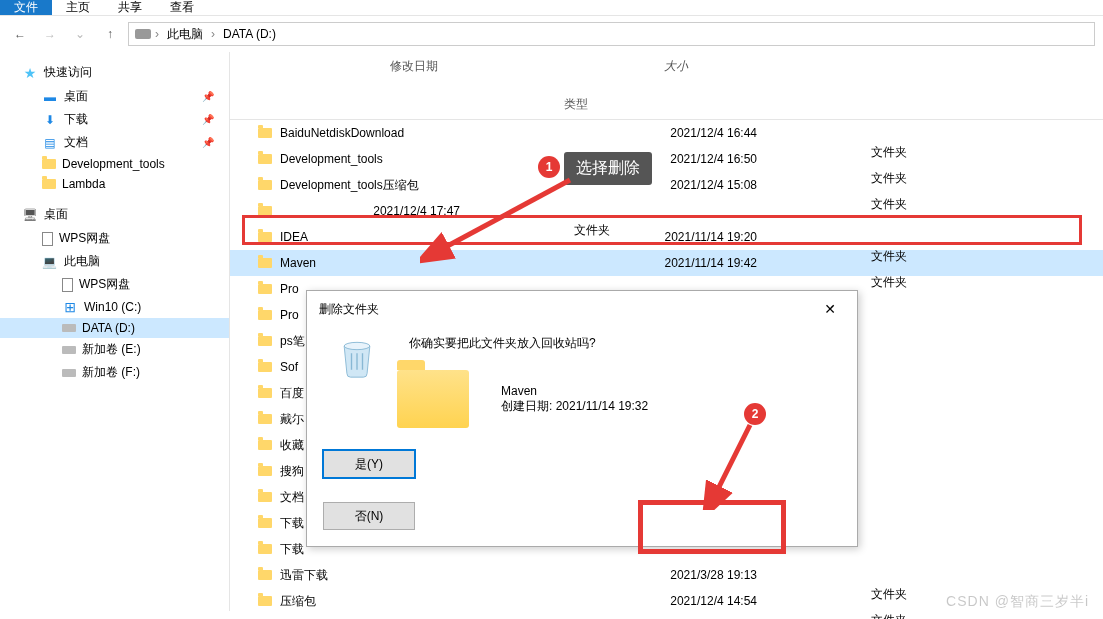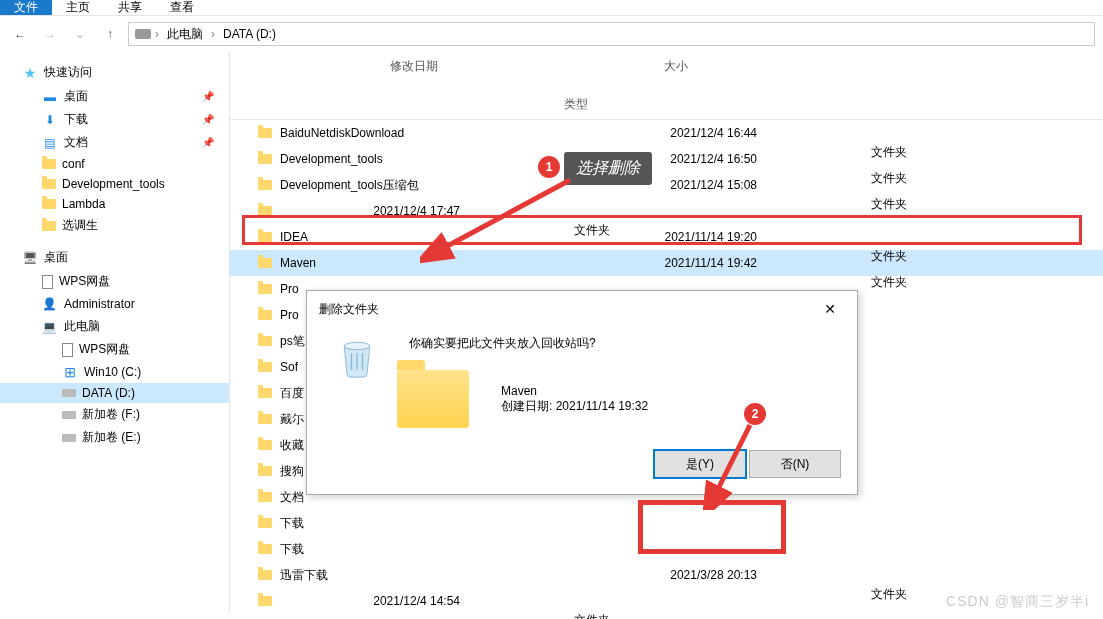--- a/index.html
+++ b/index.html
@@ -42,47 +42,47 @@
 .icon.user::before { content: "👤"; font-size: 12px; }
 .icon.pc::before { content: "💻"; font-size: 12px; }
 .icon.win::before { content: "⊞"; color: #1e88e5; font-size: 14px; }
 
 
 .content { flex: 1; position: relative; }
 .file-header { display: flex; padding: 6px 0 6px 28px; border-bottom: 1px solid #e5e5e5; color: #555; font-size: 12px; }
 .col-name { width: 305px; display: flex; align-items: center; gap: 4px; }
 .col-date { width: 180px; }
 .col-type { width: 150px; margin-top: 38px; }
-.col-size { width: 100px; }
+.col-size { width: 100px; font-style: italic; }
 .sort-arrow { font-size: 9px; color: #888; }
 .file-row { display: flex; padding: 4px 0 4px 28px; align-items: center; height: 26px; cursor: pointer; }
 .file-row.selected { background: #cce8ff; }
 .file-row .icon { margin-right: 8px; }
 
 
 .red-box { position: absolute; border: 3px solid #e53935; pointer-events: none; }
 .red-box.row { top: 163px; left: 12px; width: 840px; height: 30px; }
 
 
-.callout { position: absolute; background: #555; color: #fff; padding: 6px 12px; border-radius: 3px; font-size: 16px; font-weight: 500; font-style: italic; }
+.callout { position: absolute; background: #555; color: #fff; padding: 6px 12px; border-radius: 3px; font-size: 16px; font-weight: 500; }
 .step-dot { position: absolute; width: 22px; height: 22px; border-radius: 50%; background: #e53935; color: #fff; display: flex; align-items: center; justify-content: center; font-size: 12px; font-weight: bold; }
 .arrow { position: absolute; pointer-events: none; }
 
 
 .dialog { position: absolute; top: 290px; left: 306px; width: 552px; background: #fff; border: 1px solid #aaa; box-shadow: 2px 2px 8px rgba(0,0,0,0.2); }
 .dlg-title { padding: 8px 12px; display: flex; justify-content: space-between; align-items: center; font-size: 12px; }
 .dlg-close { width: 30px; height: 20px; display: flex; align-items: center; justify-content: center; cursor: pointer; font-size: 14px; }
 .dlg-body { padding: 8px 20px 12px 28px; display: flex; gap: 18px; align-items: flex-start; }
 .recycle-bin { width: 44px; height: 44px; flex-shrink: 0; }
 .dlg-text { flex: 1; font-size: 12px; }
 .dlg-text .q { margin-bottom: 18px; margin-left: 12px; }
 .big-folder { width: 72px; height: 58px; background: linear-gradient(#ffe28a,#ffd350); border-radius: 3px; position: relative; margin-right: 16px; }
 .big-folder::before { content:""; position:absolute; top:-10px; left:0; width:28px; height:10px; background:#ffd76a; border-radius:3px 3px 0 0; }
 .dlg-detail { display: flex; align-items: center; gap: 16px; margin-top: 4px; }
-.dlg-buttons { padding: 10px 16px 16px; display: flex; justify-content: flex-end; gap: 3px; }
+.dlg-buttons { padding: 10px 16px 16px; display: flex; justify-content: flex-end; gap: 24px; flex-direction: column; }
 .dlg-buttons button { width: 92px; height: 28px; background: #e1e1e1; border: 1px solid #adadad; font-size: 12px; cursor: pointer; }
 .dlg-buttons button.primary { outline: 2px solid #0078d7; outline-offset: -1px; }
 .btn-box { position: absolute; border: 5px solid #e53935; }
 
 
 .watermark { position: absolute; right: 14px; bottom: 8px; color: rgba(0,0,0,0.22); font-size: 14px; letter-spacing: 1px; }
 </style>
 </head>
 <body>
 
@@ -125,71 +125,59 @@
           <span>下载</span>
           <span class="pin">📌</span>
         </div>
       <div class="side-item">
           <span class="icon doc"></span>
           <span>文档</span>
           <span class="pin">📌</span>
         </div>
       <div class="side-item">
           <span class="icon folder"></span>
-          <span>conf</span>
-        </div>
-      <div class="side-item">
-          <span class="icon folder"></span>
           <span>Development_tools</span>
         </div>
       <div class="side-item">
           <span class="icon folder"></span>
           <span>Lambda</span>
-        </div>
-      <div class="side-item">
-          <span class="icon folder"></span>
-          <span>选调生</span>
         </div>
     </div>
     <div class="side-group">
       <div class="side-header">
           <span class="icon monitor"></span>
           <span>桌面</span>
         </div>
       <div class="side-item">
           <span class="icon page"></span>
           <span>WPS网盘</span>
         </div>
       <div class="side-item">
-          <span class="icon user"></span>
-          <span>Administrator</span>
-        </div>
-      <div class="side-item">
           <span class="icon pc"></span>
           <span>此电脑</span>
         </div>
       <div class="side-item" style="padding-left:62px">
           <span class="icon page"></span>
           <span>WPS网盘</span>
         </div>
       <div class="side-item" style="padding-left:62px">
           <span class="icon win"></span>
           <span>Win10 (C:)</span>
         </div>
       <div class="side-item selected" style="padding-left:62px">
           <span class="icon disk"></span>
           <span>DATA (D:)</span>
         </div>
       <div class="side-item" style="padding-left:62px">
           <span class="icon disk"></span>
-          <span>新加卷 (F:)</span>
+          <span>新加卷 (E:)</span>
         </div>
       <div class="side-item" style="padding-left:62px">
           <span class="icon disk"></span>
-          <span>新加卷 (E:)</span>
+          <span>新加卷 (F:)</span>
         </div>
     </div>
   </div>
 
   <div class="content">
     <div class="file-header">
       <div class="col-date">修改日期</div>
       <div class="col-type">类型</div>
       <div class="col-size">大小</div>
     </div>
@@ -291,25 +279,26 @@
         </div>
         <div class="file-row">
           <span class="icon folder"></span>
     <div class="col-name" style="width:297px">下载</div>
     <div class="col-date"></div>
     <div class="col-type"></div>
         </div>
         <div class="file-row">
           <span class="icon folder"></span>
     <div class="col-name" style="width:297px">迅雷下载</div>
-    <div class="col-date">2021/3/28 20:13</div>
-    <div class="col-type">文件夹</div>
-        </div>
-        <div class="file-row">
-          <span class="icon folder"></span>
+    <div class="col-date">2021/3/28 19:13</div>
+    <div class="col-type">文件夹</div>
+        </div>
+        <div class="file-row">
+          <span class="icon folder"></span>
+    <div class="col-name" style="width:297px">压缩包</div>
     <div class="col-date">2021/12/4 14:54</div>
     <div class="col-type">文件夹</div>
         </div>
       </div>
 
     <div class="red-box row"></div>
   </div>
 </div>
 
 <div class="callout" style="top:152px; left:564px;">选择删除</div>

